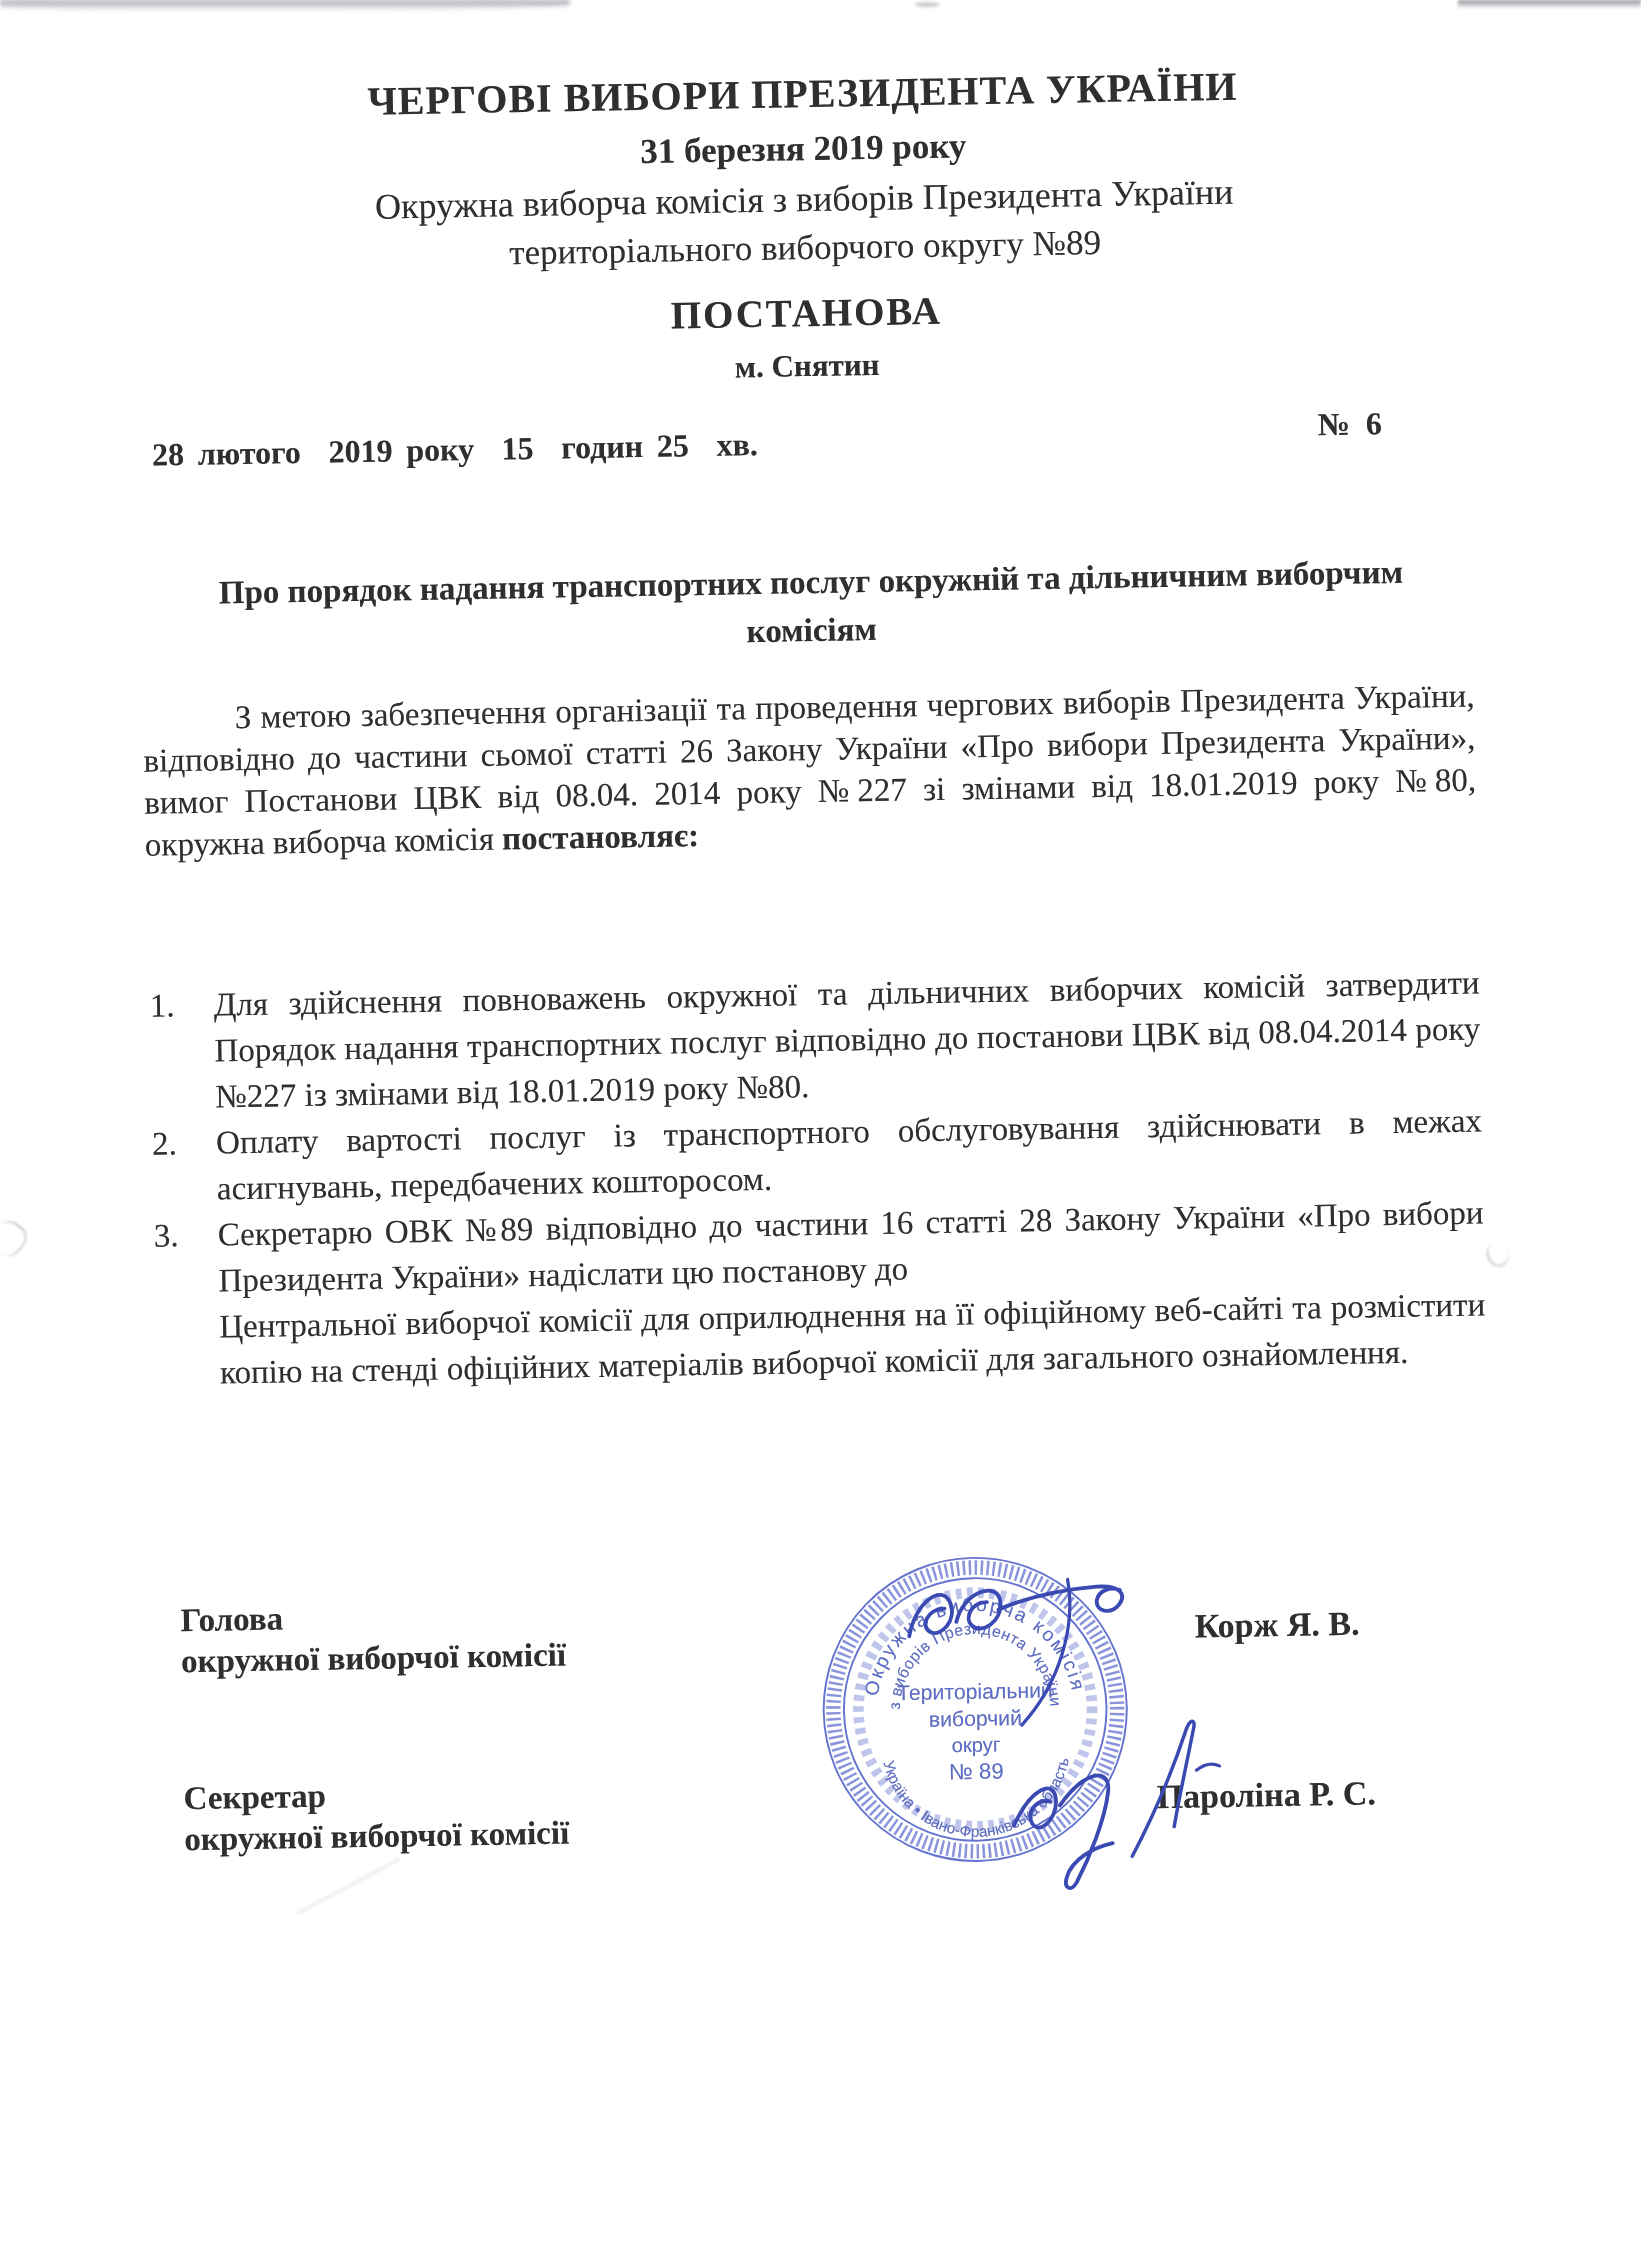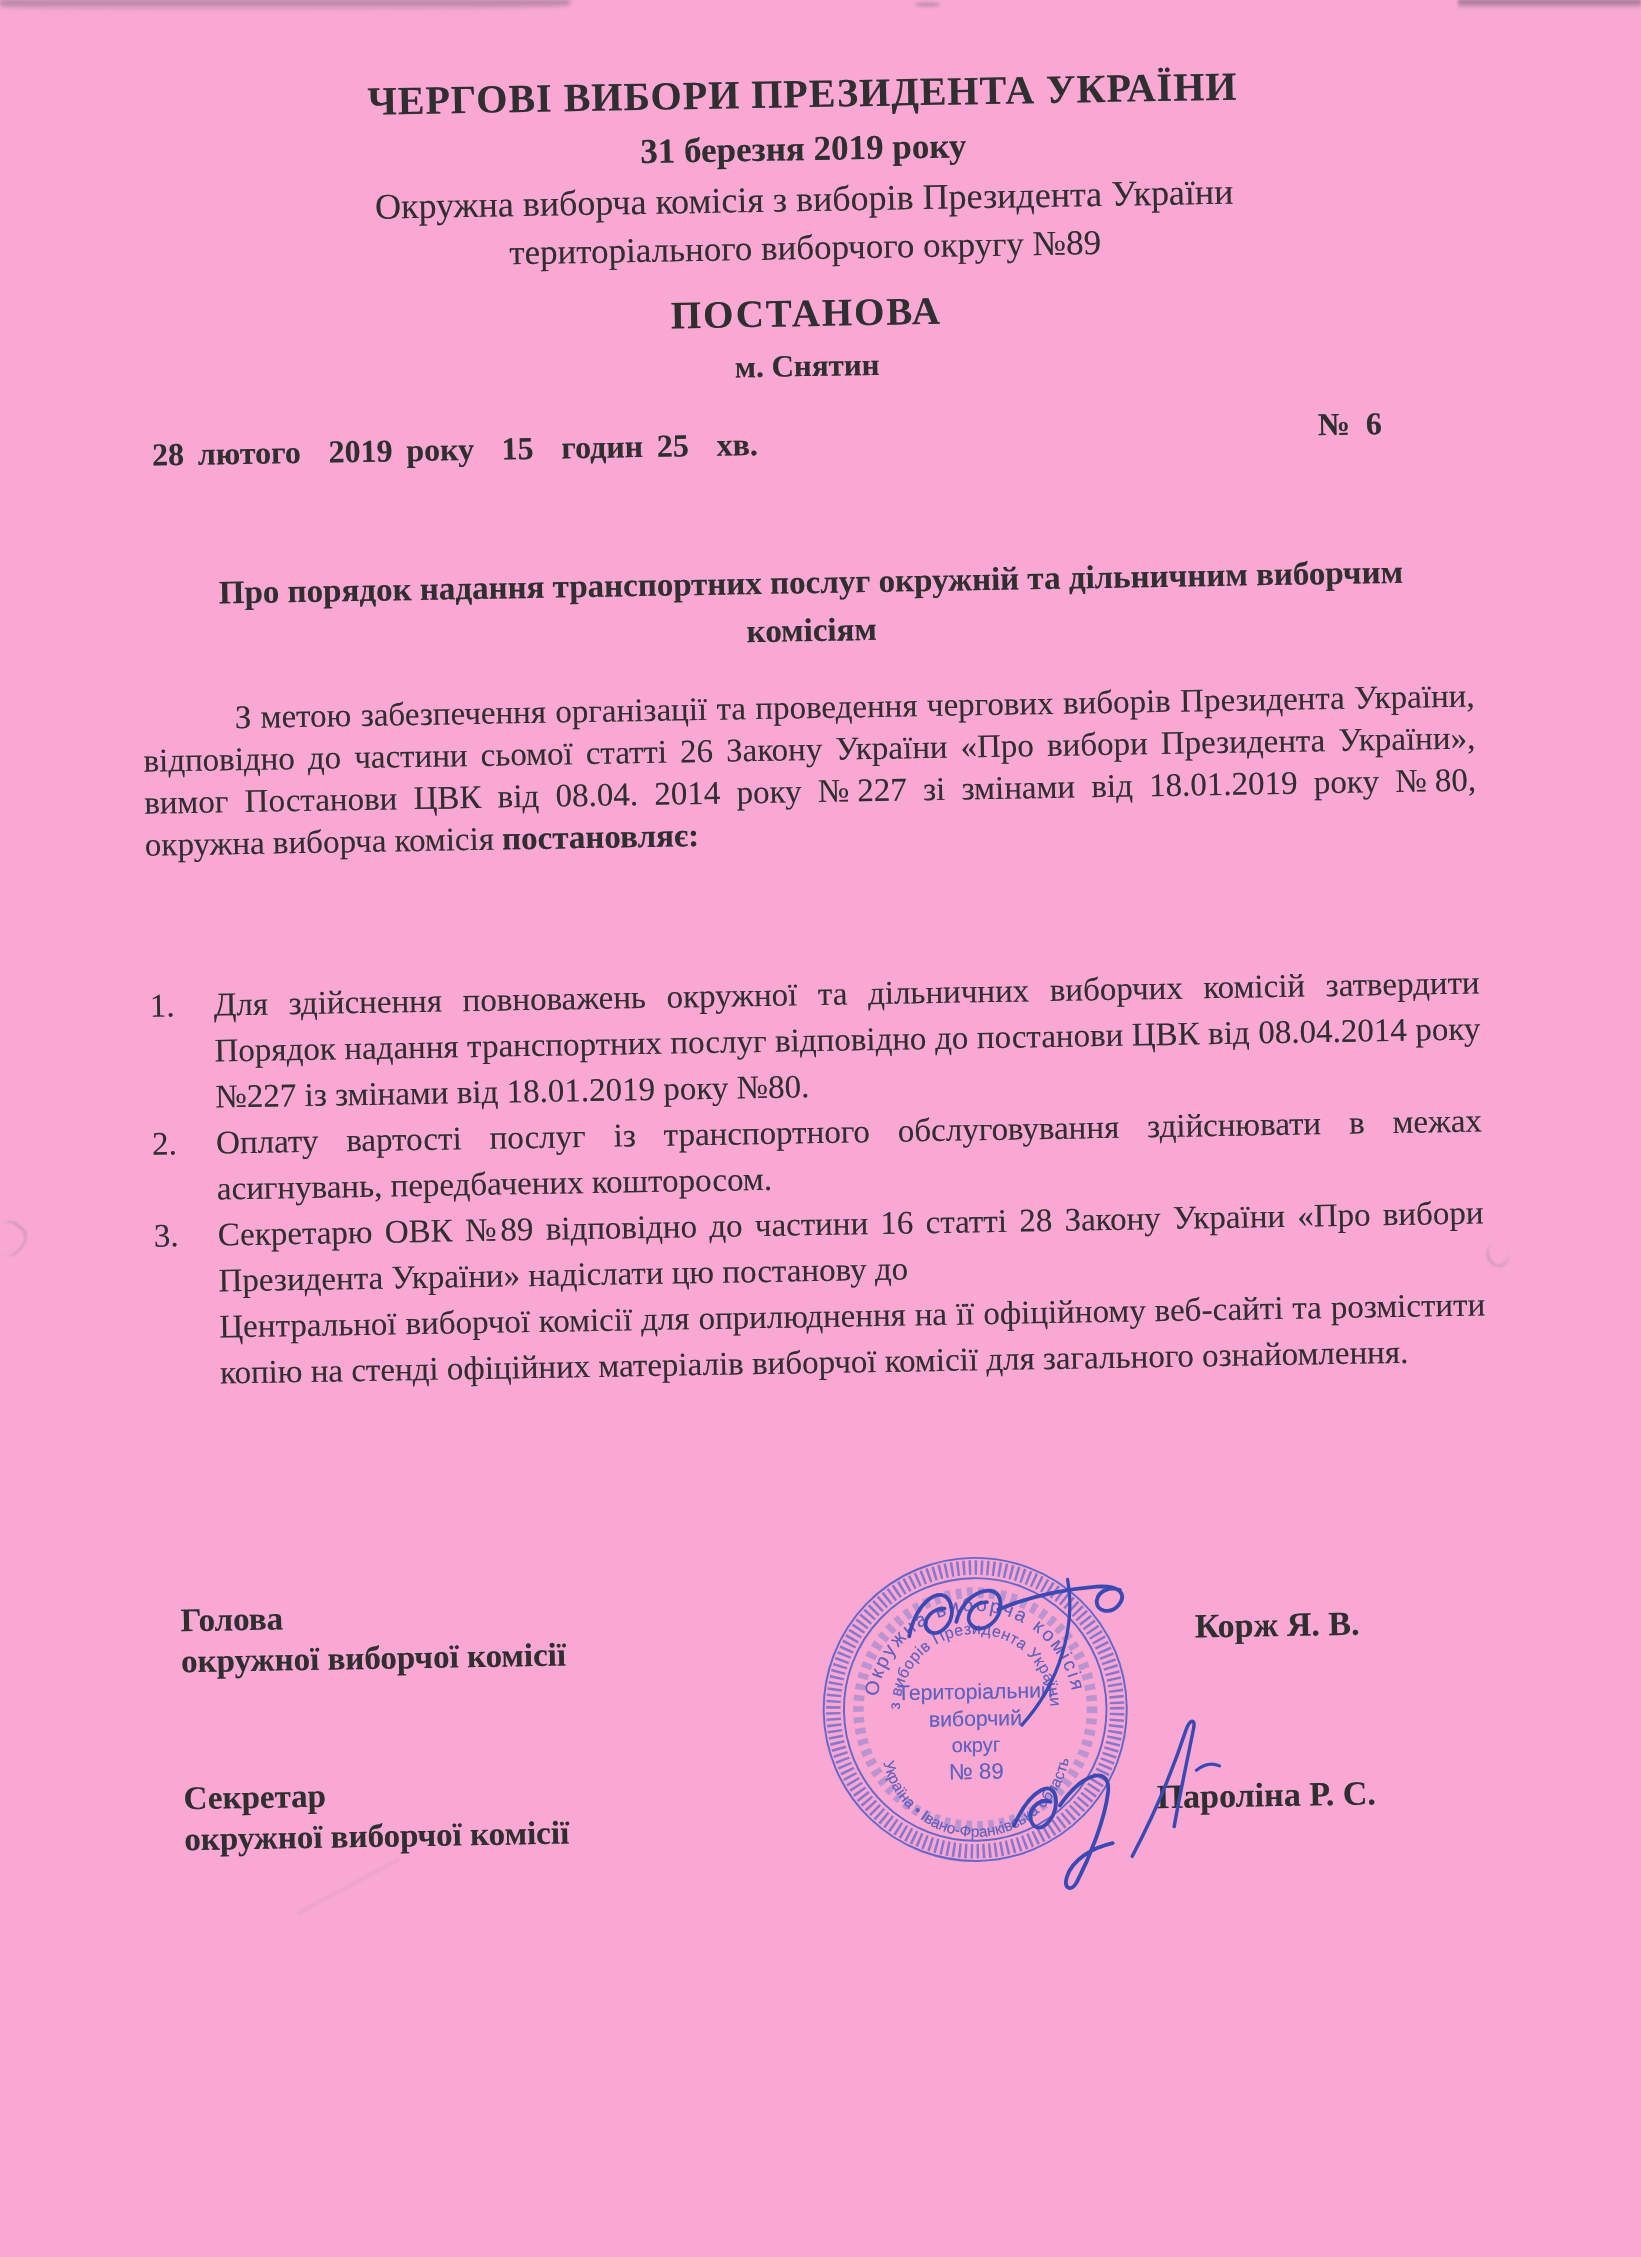--- a/index.html
+++ b/index.html
@@ -1,18 +1,18 @@
 <!DOCTYPE html>
 <html><head>
 <meta charset="utf-8">
 <style>
   html,body{margin:0;padding:0;background:#e8e8e8;}
   .page{
     position:relative;width:1641px;height:2257px;margin:0 auto;
-    background:#f9a8d4;overflow:hidden;
+    background:#ffffff;overflow:hidden;
     font-family:"Liberation Serif", serif;color:#2f2f31;
   }
   .content{
     position:absolute;inset:0;
     transform:rotate(-1deg);transform-origin:821px 1130px;
     text-shadow:0 0 0.6px rgba(40,40,45,.38);
   }
   
   .header-block{position:absolute;top:70px;left:0;width:1641px;text-align:center;}
   .doc-title{font-size:40px;font-weight:bold;letter-spacing:1px;}

